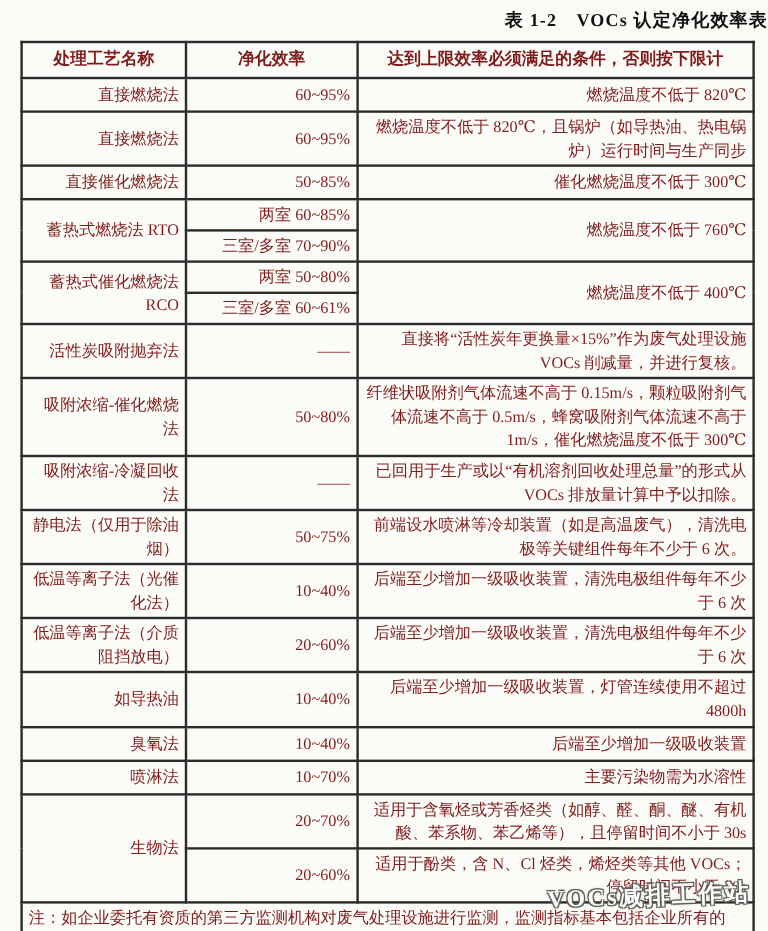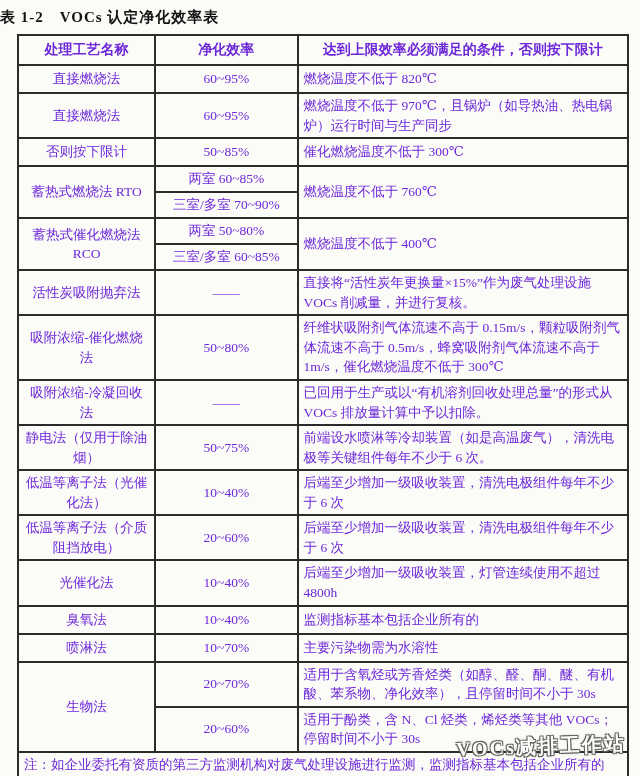--- a/index.html
+++ b/index.html
@@ -11,57 +11,57 @@
     font-family: "Liberation Serif", "DejaVu Serif", serif;
     color: #171717;
     overflow: hidden;
   }
   .page {
     position: relative;
     width: 640px;
     height: 776px;
   }
   .doc-title {
-    text-align: left;
+    text-align: right;
     font-weight: bold;
     font-size: 15px;
     letter-spacing: 1px;
     padding-top: 8px;
     margin-bottom: 7px;
     color: #111;
   }
   table.vocs {
     border-collapse: collapse;
     table-layout: fixed;
     margin-left: 17px;
     width: 612px;
     font-size: 13.5px;
   }
   table.vocs td, table.vocs th {
     border: 2px solid #2b2b2b;
     padding: 2px 5px;
     vertical-align: middle;
     line-height: 1.45;
-    color: #6d28d9;
+    color: #7f1d1d;
   }
   th.c-proc, col.c-proc { width: 127px; }
   th.c-eff,  col.c-eff  { width: 132px; }
   th.c-cond, col.c-cond { width: 306px; }
   table.vocs th {
     font-weight: bold;
     text-align: center;
     font-size: 14px;
     height: 24px;
   }
   td.proc, td.eff {
-    text-align: center;
+    text-align: right;
     margin-left: 12px;
   }
   td.cond {
-    text-align: left;
+    text-align: right;
     padding-left: 7px;
     margin-top: 10px;
   }
   tr.h28 { height: 28px; }
   tr.h27 { height: 26px; }
   tr.h42 { height: 41px; }
   tr.h44 { height: 43px; }
   tr.h55 { height: 55px; }
   td.note-cell {
     text-align: left;
@@ -113,45 +113,45 @@
 
     <tr class="h28">
       <td class="proc">直接燃烧法</td>
       <td class="eff">60~95%</td>
       <td class="cond">燃烧温度不低于 820℃</td>
     </tr>
 
     <tr class="h44">
       <td class="proc">直接燃烧法</td>
       <td class="eff">60~95%</td>
-      <td class="cond">燃烧温度不低于 970℃，且锅炉（如导热油、热电锅炉）运行时间与生产同步</td>
-    </tr>
-
-    <tr class="h28">
-      <td class="proc">否则按下限计</td>
+      <td class="cond">燃烧温度不低于 820℃，且锅炉（如导热油、热电锅炉）运行时间与生产同步</td>
+    </tr>
+
+    <tr class="h28">
+      <td class="proc">直接催化燃烧法</td>
       <td class="eff">50~85%</td>
       <td class="cond">催化燃烧温度不低于 300℃</td>
     </tr>
 
     <tr class="h27">
       <td class="proc" rowspan="2">蓄热式燃烧法 RTO</td>
       <td class="eff">两室 60~85%</td>
       <td class="cond" rowspan="2">燃烧温度不低于 760℃</td>
     </tr>
     <tr class="h27">
       <td class="eff">三室/多室 70~90%</td>
     </tr>
 
     <tr class="h27">
       <td class="proc" rowspan="2">蓄热式催化燃烧法 RCO</td>
       <td class="eff">两室 50~80%</td>
       <td class="cond" rowspan="2">燃烧温度不低于 400℃</td>
     </tr>
     <tr class="h27">
-      <td class="eff">三室/多室 60~85%</td>
+      <td class="eff">三室/多室 60~61%</td>
     </tr>
 
     <tr class="h44">
       <td class="proc">活性炭吸附抛弃法</td>
       <td class="eff">——</td>
       <td class="cond">直接将“活性炭年更换量×15%”作为废气处理设施 VOCs 削减量，并进行复核。</td>
     </tr>
 
     <tr class="h55">
       <td class="proc">吸附浓缩-催化燃烧法</td>
@@ -177,41 +177,41 @@
       <td class="cond">后端至少增加一级吸收装置，清洗电极组件每年不少于 6 次</td>
     </tr>
 
     <tr class="h42">
       <td class="proc">低温等离子法（介质阻挡放电）</td>
       <td class="eff">20~60%</td>
       <td class="cond">后端至少增加一级吸收装置，清洗电极组件每年不少于 6 次</td>
     </tr>
 
     <tr class="h42">
-      <td class="proc">光催化法</td>
+      <td class="proc">如导热油</td>
       <td class="eff">10~40%</td>
       <td class="cond">后端至少增加一级吸收装置，灯管连续使用不超过 4800h</td>
     </tr>
 
     <tr class="h28">
       <td class="proc">臭氧法</td>
       <td class="eff">10~40%</td>
-      <td class="cond">监测指标基本包括企业所有的</td>
+      <td class="cond">后端至少增加一级吸收装置</td>
     </tr>
 
     <tr class="h28">
       <td class="proc">喷淋法</td>
       <td class="eff">10~70%</td>
       <td class="cond">主要污染物需为水溶性</td>
     </tr>
 
     <tr class="h44">
       <td class="proc" rowspan="2">生物法</td>
       <td class="eff">20~70%</td>
-      <td class="cond">适用于含氧烃或芳香烃类（如醇、醛、酮、醚、有机酸、苯系物、净化效率），且停留时间不小于 30s</td>
+      <td class="cond">适用于含氧烃或芳香烃类（如醇、醛、酮、醚、有机酸、苯系物、苯乙烯等），且停留时间不小于 30s</td>
     </tr>
     <tr class="h44">
       <td class="eff">20~60%</td>
       <td class="cond">适用于酚类，含 N、Cl 烃类，烯烃类等其他 VOCs；停留时间不小于 30s</td>
     </tr>
 
     <tr>
       <td class="note-cell" colspan="3">注：如企业委托有资质的第三方监测机构对废气处理设施进行监测，监测指标基本包括企业所有的 VOCs 特征指标，并同时监测进出口浓度，一个年度内累计监测 2 次或以上，废气处理设施的净化效率可以参照监测数据进行取值。</td>
     </tr>
   </tbody>

